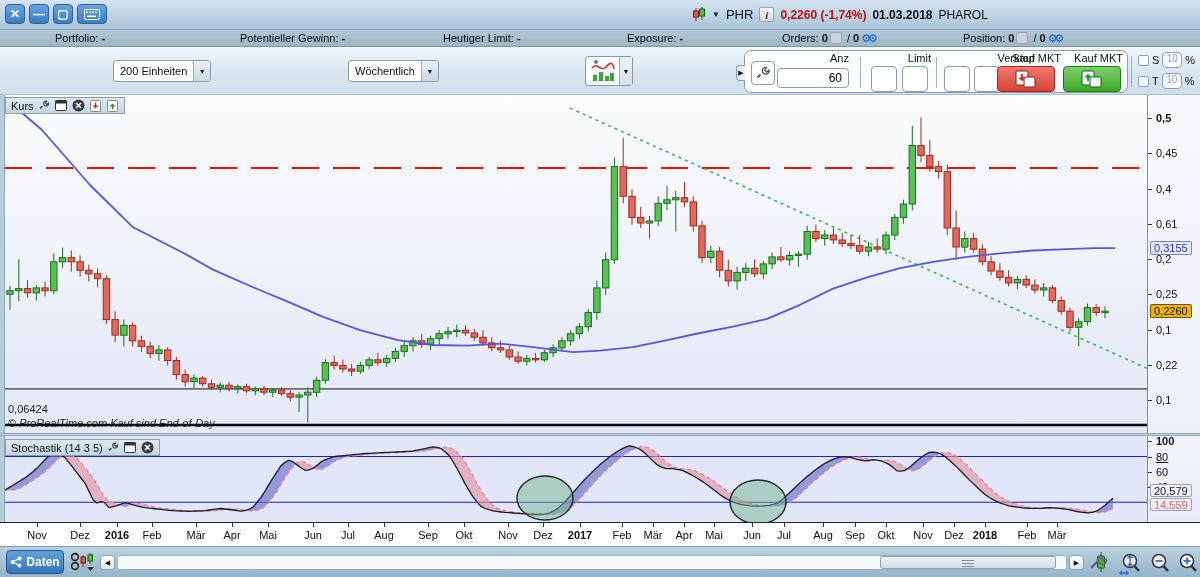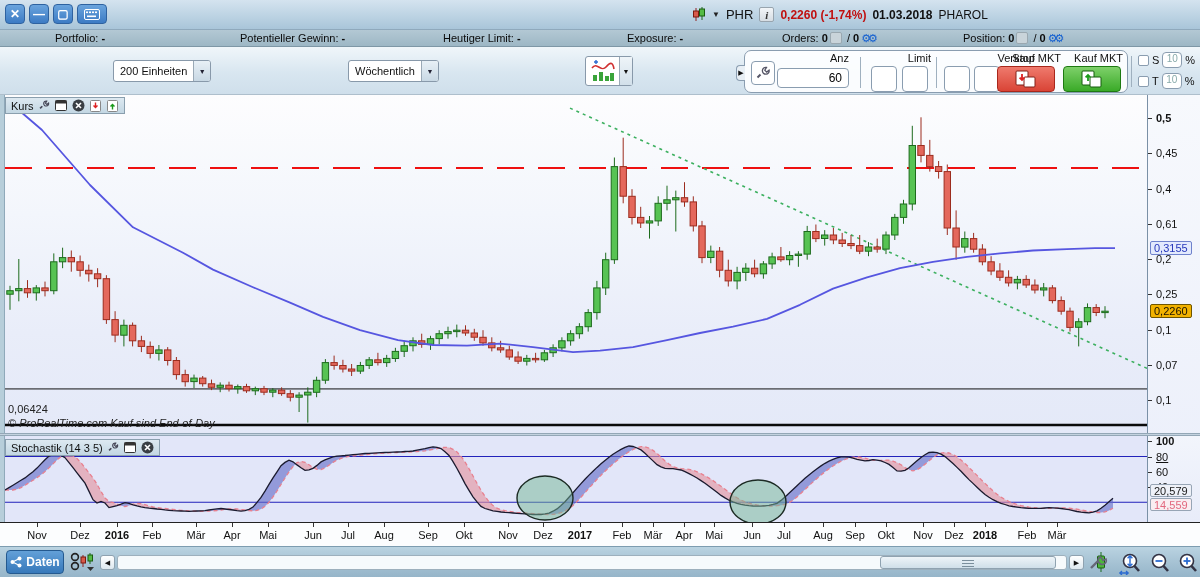--- a/index.html
+++ b/index.html
@@ -554,21 +554,21 @@
         <div class="ax-lbl" style="top: 87.5px;">0,4</div>
         <div class="ax-tick" style="top: 128.75px;"></div>
         <div class="ax-lbl" style="top: 122.75px;">0,61</div>
         <div class="ax-tick" style="top: 164px;"></div>
         <div class="ax-lbl" style="top: 158px;">0,2</div>
         <div class="ax-tick" style="top: 199.25px;"></div>
         <div class="ax-lbl" style="top: 193.25px;">0,25</div>
         <div class="ax-tick" style="top: 234.5px;"></div>
         <div class="ax-lbl" style="top: 228.5px;">0,1</div>
         <div class="ax-tick" style="top: 269.75px;"></div>
-        <div class="ax-lbl" style="top: 263.75px;">0,07</div>
+        <div class="ax-lbl" style="top: 263.75px;">0,22</div>
         <div class="ax-tick" style="top: 305px;"></div>
         <div class="ax-lbl" style="top: 299px;">0,1</div>
         <div class="ax-box box-ma" style="top: 146.072px;">0,3155</div>
         <div class="ax-box box-last" style="top: 209.17px;">0,2260</div>
       </div>
   </div>
 
   <div class="sep"></div>
 
   <div class="stochpanel">

